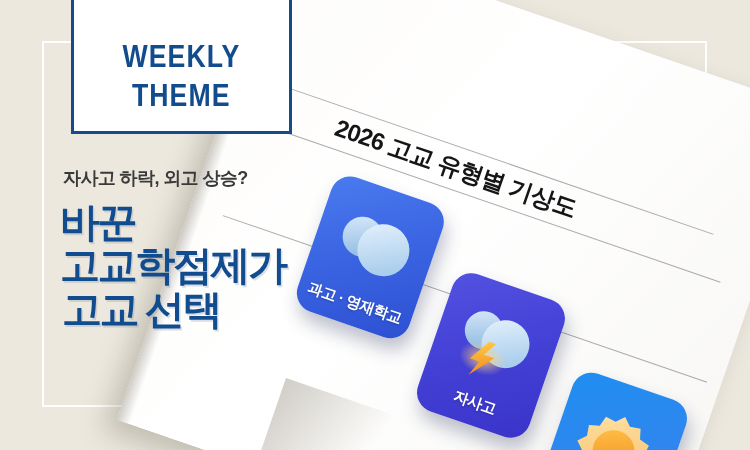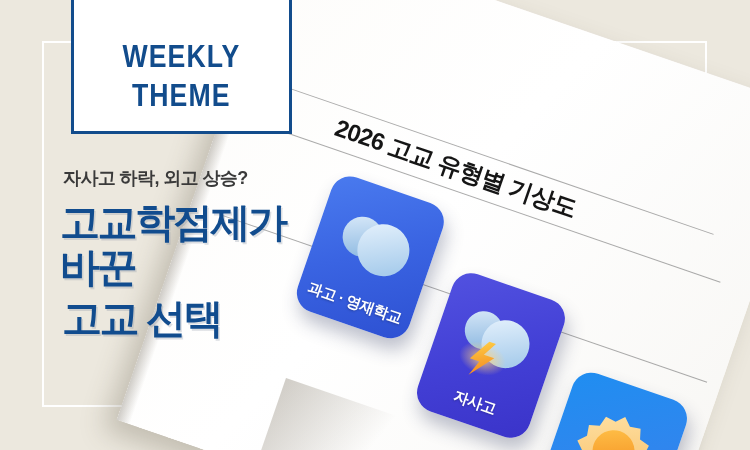--- a/index.html
+++ b/index.html
@@ -35,21 +35,21 @@
   .sub{
     color:#3a3a3a;font-size:18px;font-weight:700;letter-spacing:-.6px;
     margin:0 0 11px 3px;white-space:nowrap;
   }
   .title{
     color:#114c8e;font-weight:700;font-size:40px;line-height:1.07;
     letter-spacing:-2.4px;white-space:nowrap;margin:0;
     text-shadow:1.5px 1.5px 0 rgba(140,150,165,.30);
   }
   .title.t2{margin-top:2px;}
-  .title.t3{margin-top:8px;padding-left:2px;}
+  .title.t3{margin-top:2px;padding-left:2px;font-family:Liberation Serif, serif;}
 
   
   .paper{
     position:absolute;left:286px;top:-72px;width:560px;height:520px;
     background:linear-gradient(115deg,#fdfcfa 0%,#ffffff 42%,#f7f6f3 100%);
     transform:rotate(19deg);transform-origin:top left;
     box-shadow:-10px 14px 26px rgba(90,82,66,.28);
     z-index:3;
   }
   .rule{position:absolute;left:34px;height:0;border-top:1px solid #8e8e8e;opacity:.75;}
@@ -183,18 +183,18 @@
 
   <div class="frame"></div>
 
   <div class="badge">
     <div class="badge-line">WEEKLY</div>
     <div class="badge-line">THEME</div>
   </div>
 
   <div class="headline">
     <p class="sub">자사고 하락, 외고 상승?</p>
+    <p class="title t2">바꾼</p>
     <p class="title t1">고교학점제가</p>
-    <p class="title t2">바꾼</p>
     <p class="title t3">고교 선택</p>
   </div>
 
 </div>
 
 </body></html>

